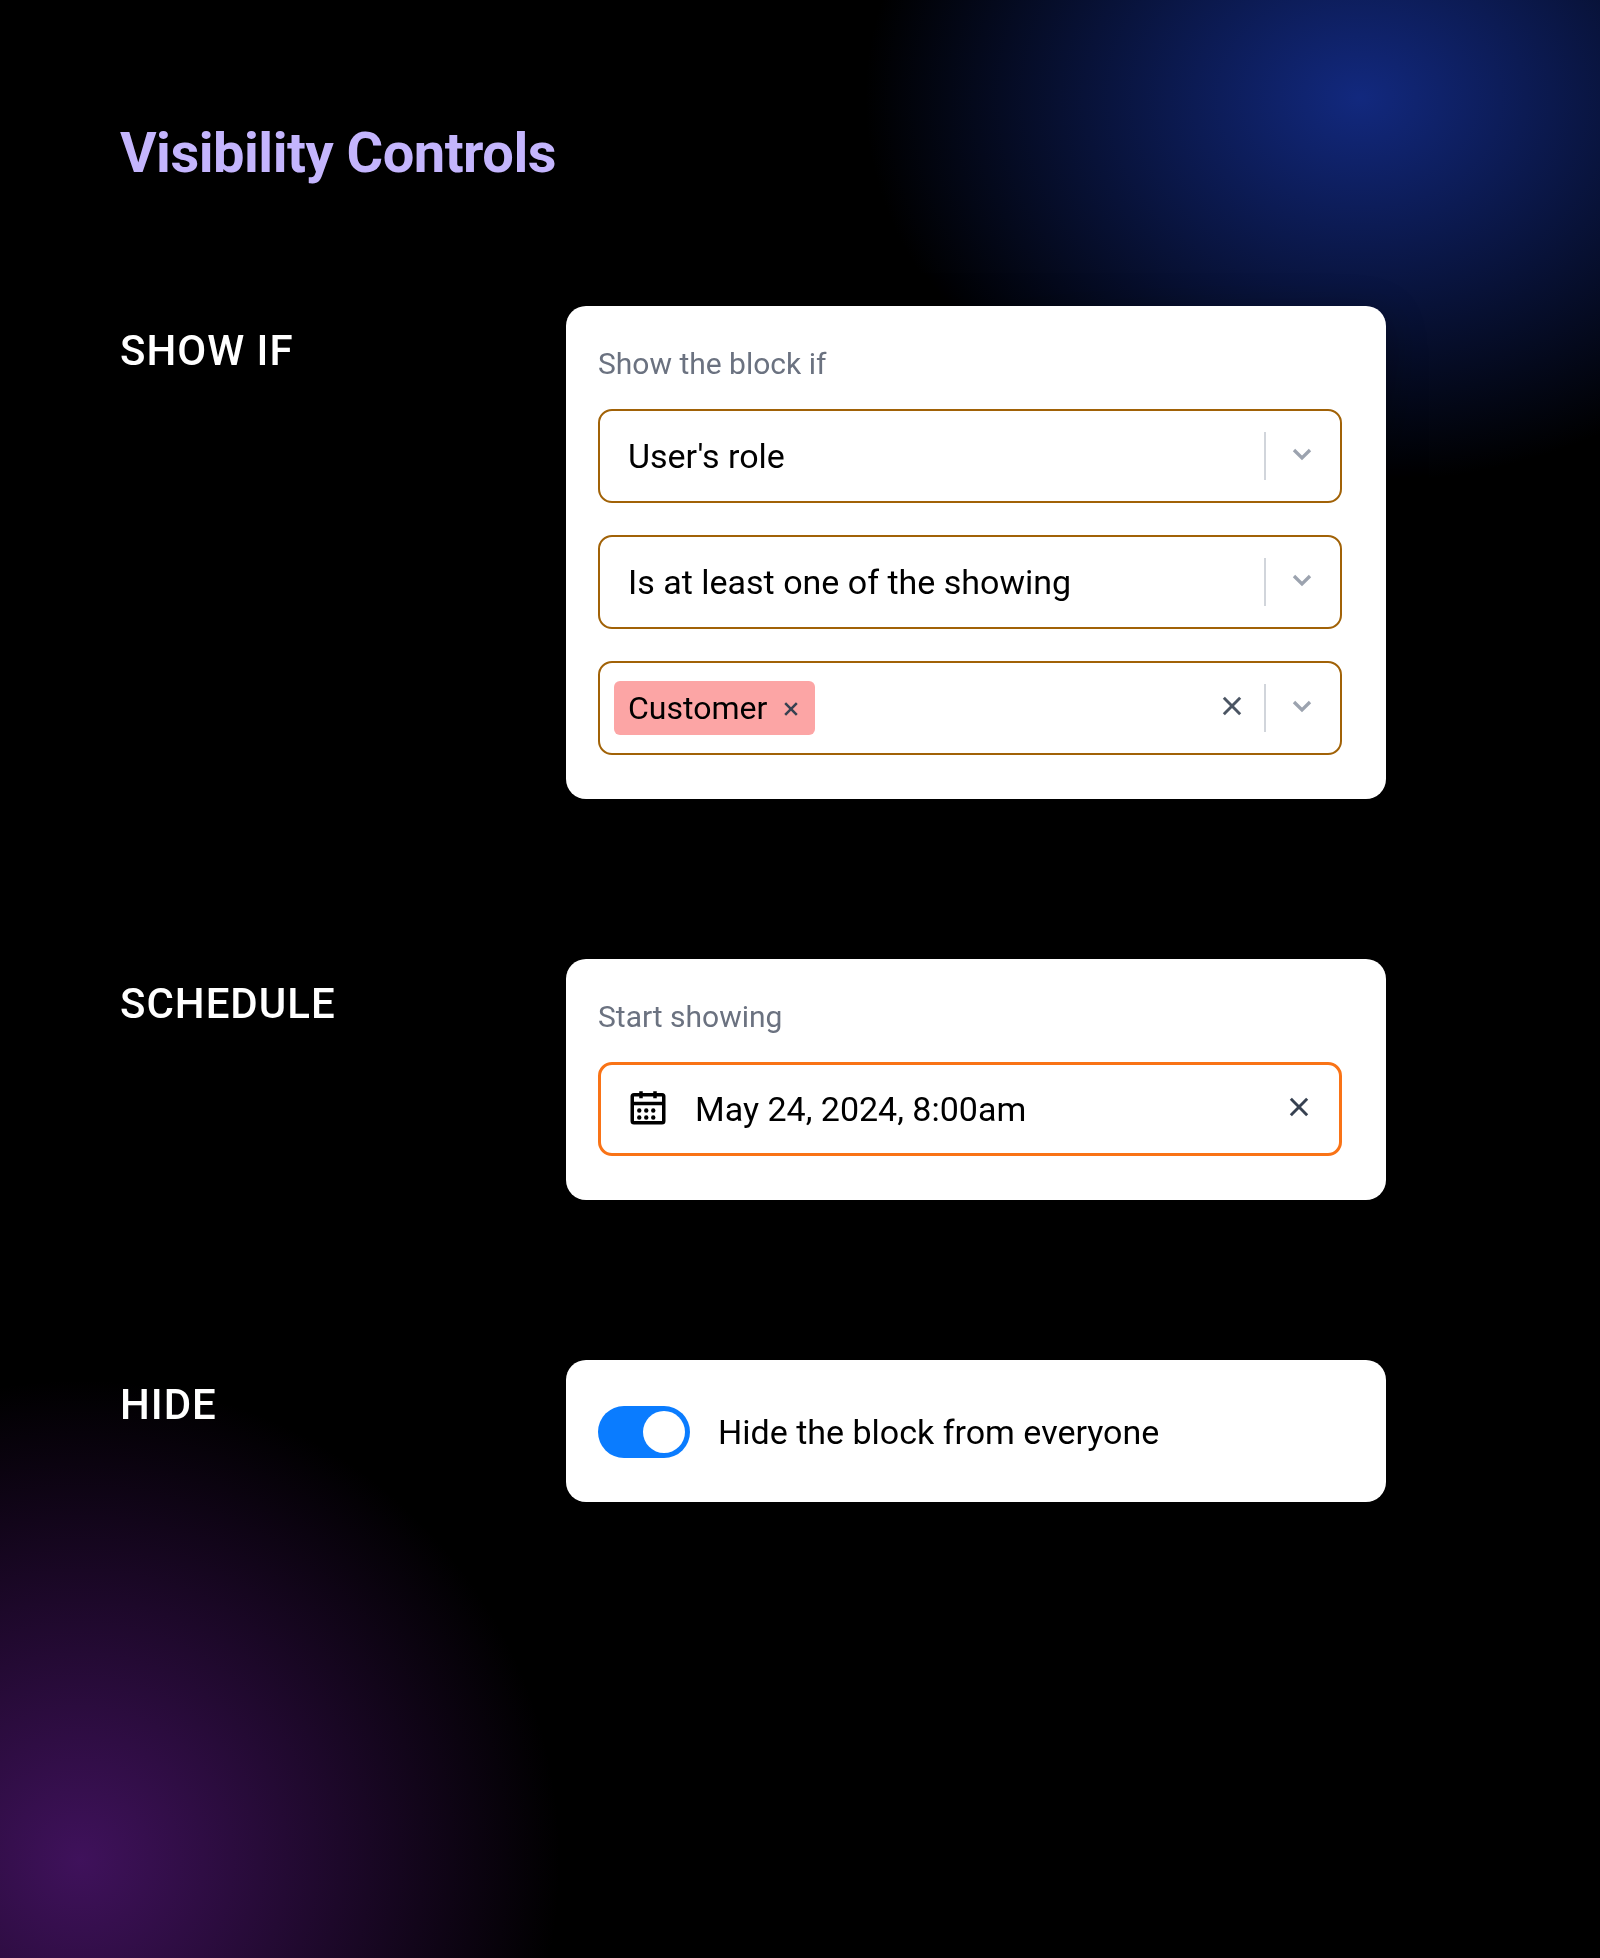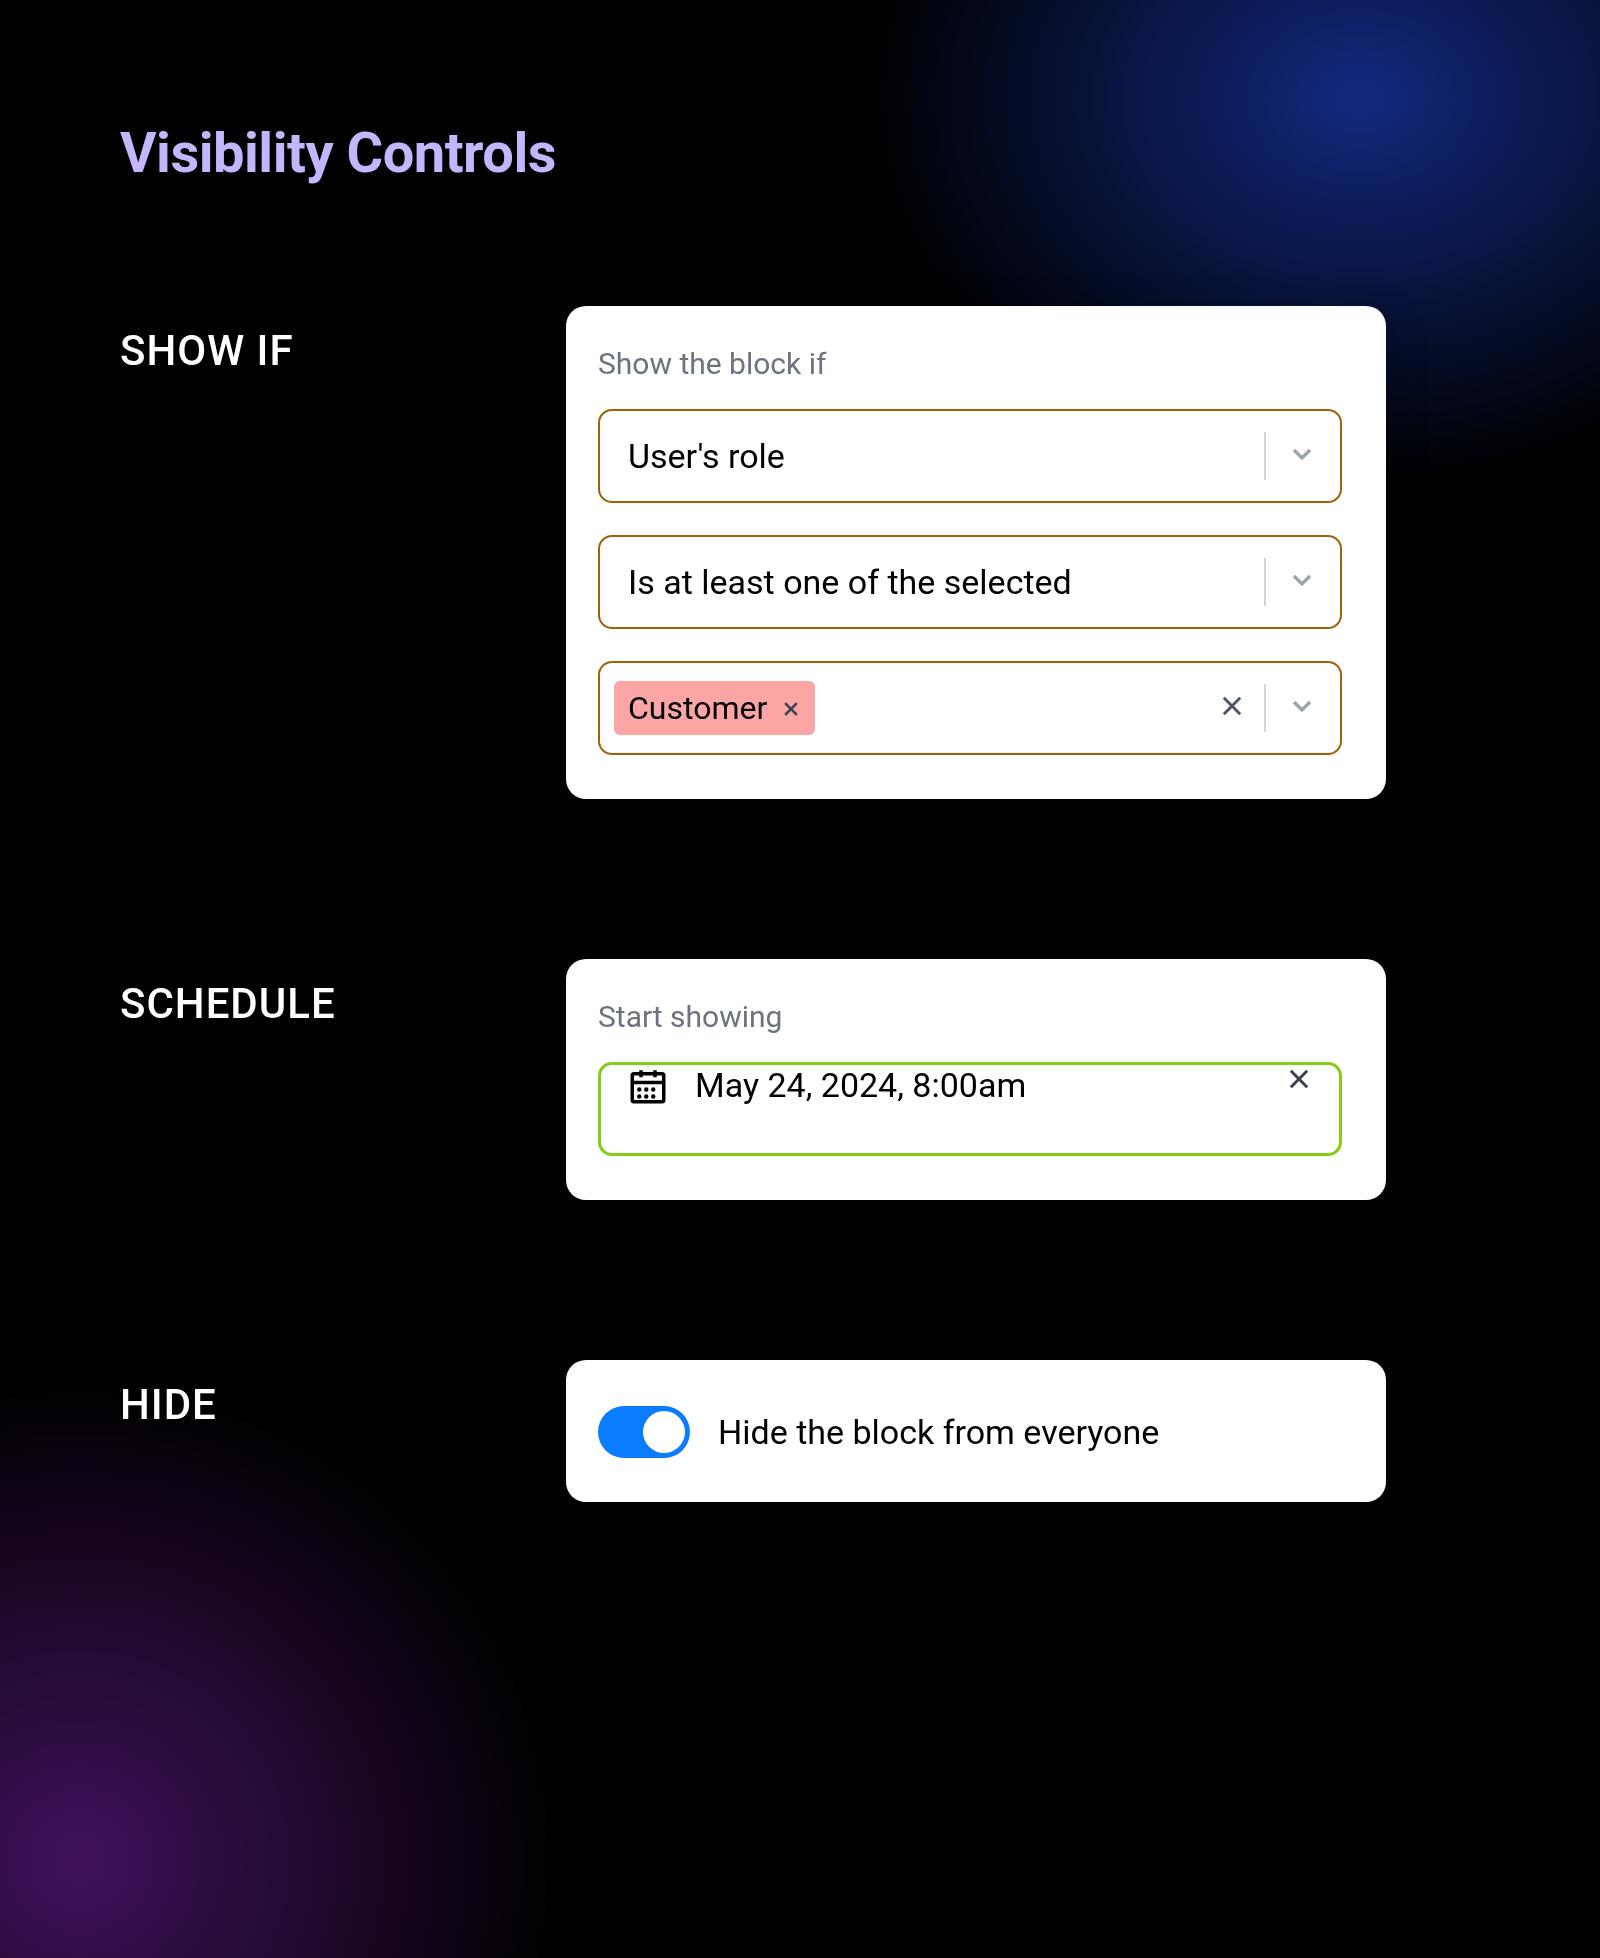--- a/index.html
+++ b/index.html
@@ -116,21 +116,22 @@
     }
     .clear-icon svg {
       width: 28px;
       height: 28px;
       stroke: #4b5563;
       stroke-width: 2.5;
       fill: none;
     }
     .date-field {
       display: flex;
-      border: 3px solid #84cc16;
+      align-items: center;
+      border: 3px solid #f97316;
       border-radius: 14px;
       height: 94px;
       padding: 0 26px 0 26px;
       gap: 26px;
       cursor: pointer;
     }
     .cal-icon svg {
       width: 42px;
       height: 42px;
       stroke: #000;
@@ -201,21 +202,21 @@
         <span class="chevron-wrap">
           <span class="chevron-icon">
             <svg viewBox="0 0 24 24">
                 <polyline points="6 9 12 15 18 9"></polyline>
               </svg>
           </span>
         </span>
       </div>
 
       <div class="select-field">
-        <span class="select-text">Is at least one of the selected</span>
+        <span class="select-text">Is at least one of the showing</span>
         <span class="chevron-wrap">
           <span class="chevron-icon">
             <svg viewBox="0 0 24 24">
                 <polyline points="6 9 12 15 18 9"></polyline>
               </svg>
           </span>
         </span>
       </div>
 
       <div class="select-field" style="padding-left:14px;">

